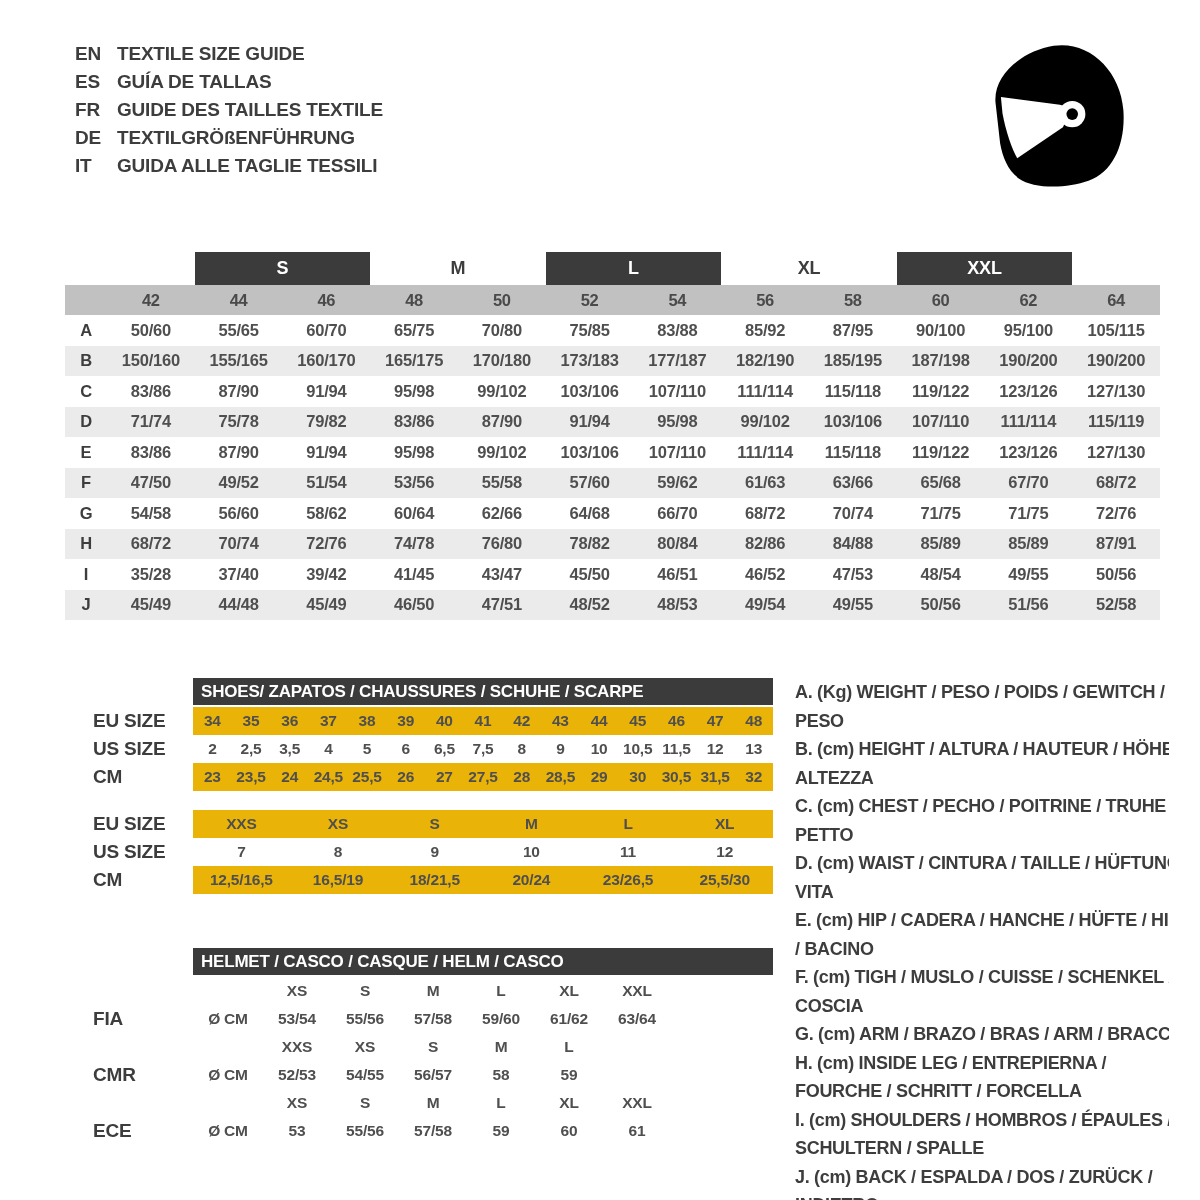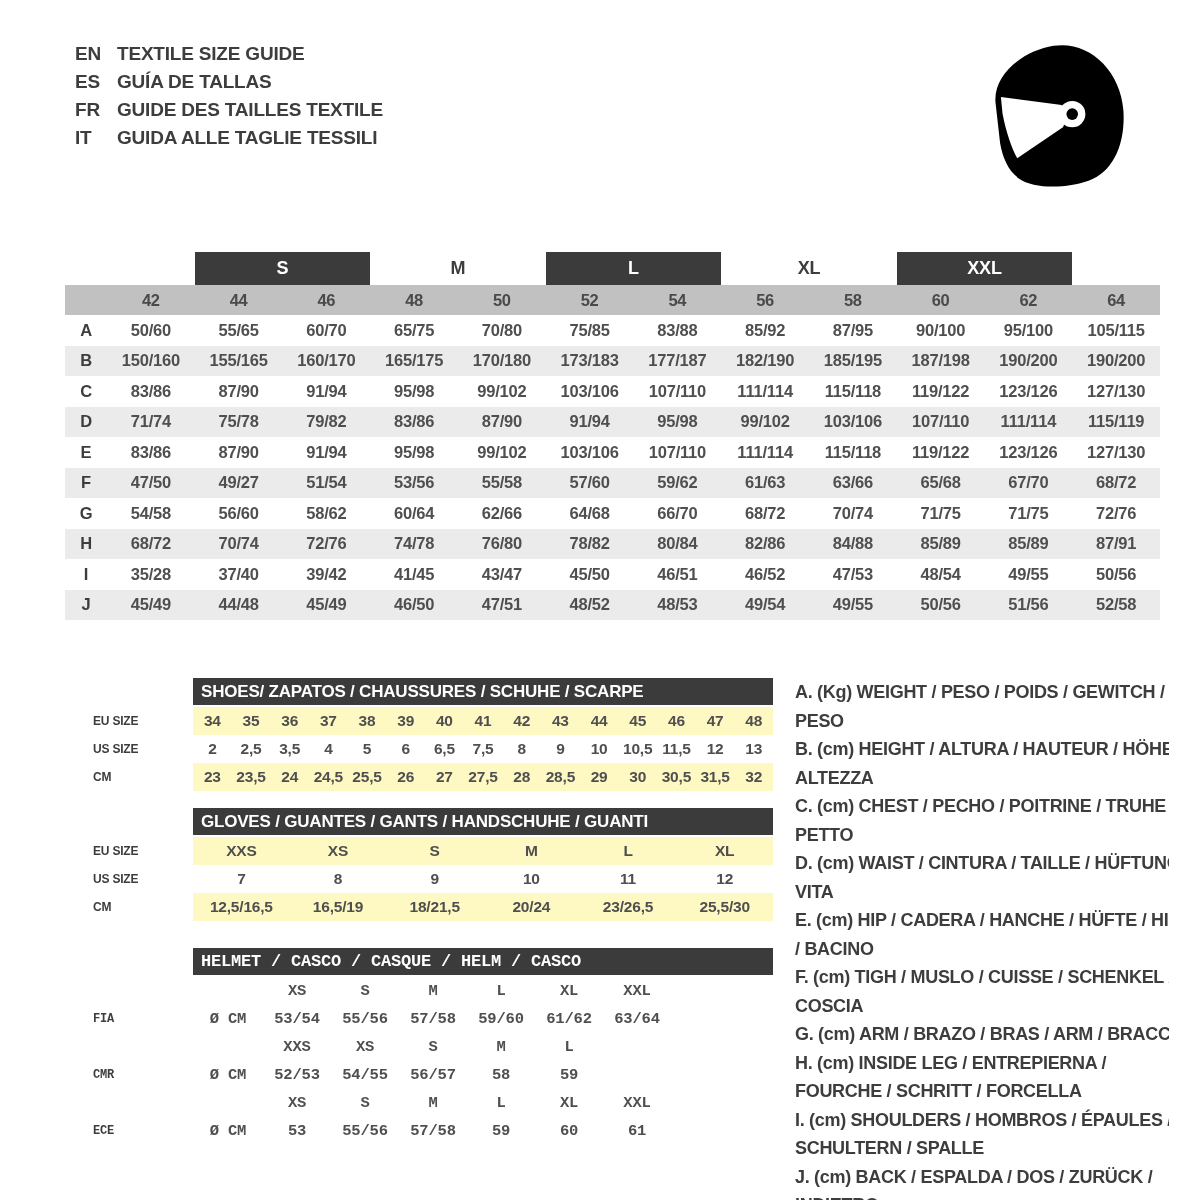--- a/index.html
+++ b/index.html
@@ -33,31 +33,31 @@
           font-weight:bold; font-size:16.5px; color:#4f4f4f; }
   .number-row .cell { color:#4a4a4a; }
   .m-row { height:30.5px; }
   .m-row:nth-child(even) { background:#ebebeb; }
   .cell.letter { color:#3d3d3d; }
 
   
   .sub-block { position:absolute; left:93px; width:680px; }
   .shoes-block  { top:678px; }
   .gloves-block { top:808px; }
-  .helmet-block { top:948px;font-family:Liberation Mono, monospace; }
+  .helmet-block { top:948px; }
   .bar-row { display:flex; margin-bottom:2px; }
   .bar-spacer { width:100px; flex:none; }
   .bar { width:580px; height:27px; background:#3b3b3b; color:#fff;
          font-weight:bold; font-size:17px; display:flex; align-items:center;
          padding-left:8px; }
   .sub-row { display:flex; height:28px; }
   .sub-label { width:100px; flex:none; display:flex; align-items:center;
-               font-weight:bold; font-size:12px; color:#3d3d3d; }
+               font-weight:bold; font-size:19px; color:#3d3d3d; }
   .sub-cells { width:580px; display:flex; }
-  .sub-cells.striped { background:#fef9c3; }
+  .sub-cells.striped { background:#eab308; }
   .sub-cells .cell { flex:1; font-size:15.5px; }
   .helmet-grid { display:grid; grid-template-columns:70px repeat(6, 68px) 1fr; width:580px; }
   .helmet-grid .cell { font-size:15.5px; }
 
   
   .legend { position:absolute; left:795px; top:678px; width:400px; }
   .legend-item { font-weight:bold; font-size:18px; line-height:28.5px;
                  color:#3d3d3d; letter-spacing:-0.3px; }
 </style>
 </head>
@@ -72,20 +72,24 @@
       </li>
       <li class="lang-row">
         <span class="code">ES</span>
         <span class="ltitle">GUÍA DE TALLAS</span>
       </li>
       <li class="lang-row">
         <span class="code">FR</span>
         <span class="ltitle">GUIDE DES TAILLES TEXTILE</span>
       </li>
       <li class="lang-row">
+        <span class="code">DE</span>
+        <span class="ltitle">TEXTILGRÖßENFÜHRUNG</span>
+      </li>
+      <li class="lang-row">
         <span class="code">IT</span>
         <span class="ltitle">GUIDA ALLE TAGLIE TESSILI</span>
       </li>
     </ul>
 
   <div class="helmet-icon">
     <svg width="155" height="162" viewBox="0 0 200 205" xmlns="http://www.w3.org/2000/svg">
       <path d="M95 12 C140 5 181 43 185 95 C188 138 172 175 140 186 C112 196 70 197 50 183 C36 173 29 155 26 138 L20 85 C17 48 57 18 95 12 Z" fill="#000"></path>
       <path d="M27 78 L103 88 C112 90 116 97 113 104 L107 117 L48 157 C41 145 33 121 29 99 Z" fill="#fff"></path>
       <circle cx="119" cy="100" r="17" fill="#fff"></circle>
@@ -188,21 +192,21 @@
           <div class="cell">107/110</div>
           <div class="cell">111/114</div>
           <div class="cell">115/118</div>
           <div class="cell">119/122</div>
           <div class="cell">123/126</div>
           <div class="cell">127/130</div>
         </div>
         <div class="m-row grid13">
           <div class="cell letter">F</div>
           <div class="cell">47/50</div>
-          <div class="cell">49/27</div>
+          <div class="cell">49/52</div>
           <div class="cell">51/54</div>
           <div class="cell">53/56</div>
           <div class="cell">55/58</div>
           <div class="cell">57/60</div>
           <div class="cell">59/62</div>
           <div class="cell">61/63</div>
           <div class="cell">63/66</div>
           <div class="cell">65/68</div>
           <div class="cell">67/70</div>
           <div class="cell">68/72</div>
@@ -335,21 +339,20 @@
             <div class="cell">31,5</div>
             <div class="cell">32</div>
           </div>
         </div>
       </div>
   </section>
 
   <section class="sub-block gloves-block">
     <div class="bar-row">
       <div class="bar-spacer"></div>
-      <div class="bar">GLOVES / GUANTES / GANTS / HANDSCHUHE / GUANTI</div>
     </div>
     <div>
         <div class="sub-row">
           <div class="sub-label">EU SIZE</div>
           <div class="sub-cells striped">
             <div class="cell">XXS</div>
             <div class="cell">XS</div>
             <div class="cell">S</div>
             <div class="cell">M</div>
             <div class="cell">L</div>

